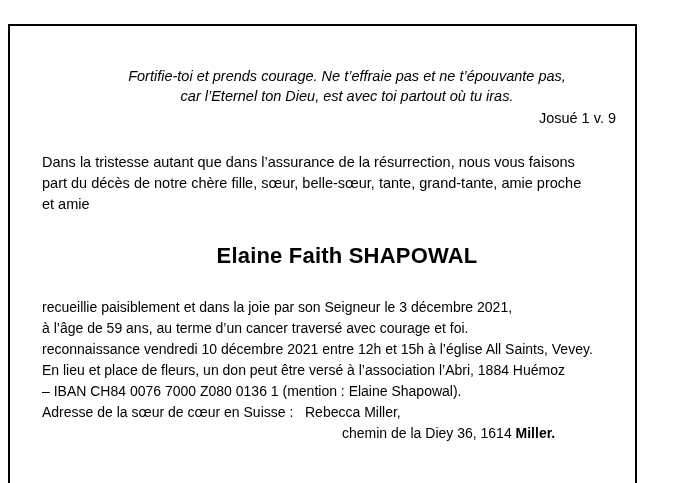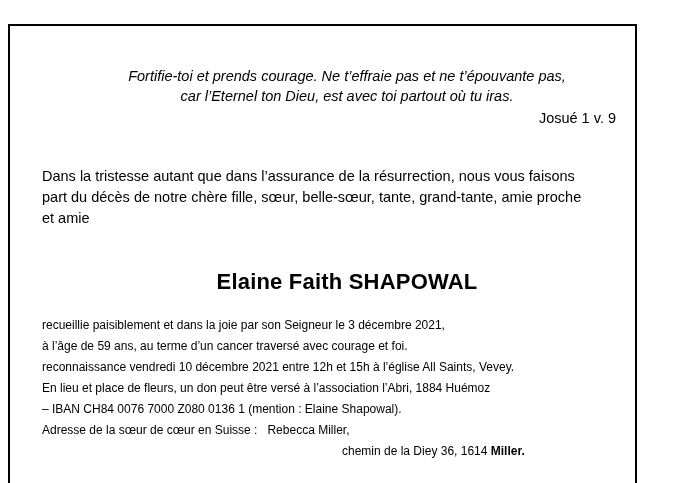--- a/index.html
+++ b/index.html
@@ -52,41 +52,41 @@
   .scripture-ref {
     font-size: 14.5px;
     line-height: 20px;
     text-align: right;
     padding-right: 46px;
     margin-top: 1px;
   }
 
   
   .announce {
-    margin-top: 38px;
+    margin-top: 24px;
     font-size: 14.5px;
     line-height: 21px;
     text-align: left;
     padding-left: 10px;
   }
   .announce div { white-space: nowrap; }
 
   
   .name {
-    margin-top: 40px;
+    margin-top: 28px;
     text-align: center;
     font-size: 22px;
     font-weight: bold;
     letter-spacing: 0.2px;
   }
 
   
   .body-text {
-    margin-top: 20px;
-    font-size: 12px;
+    margin-top: 28px;
+    font-size: 14px;
     line-height: 21px;
     padding-left: 10px;
   }
   .body-text div { white-space: nowrap; }
 
   .addr-row {
     display: block;
     white-space: nowrap;
   }
   .addr-indent {

